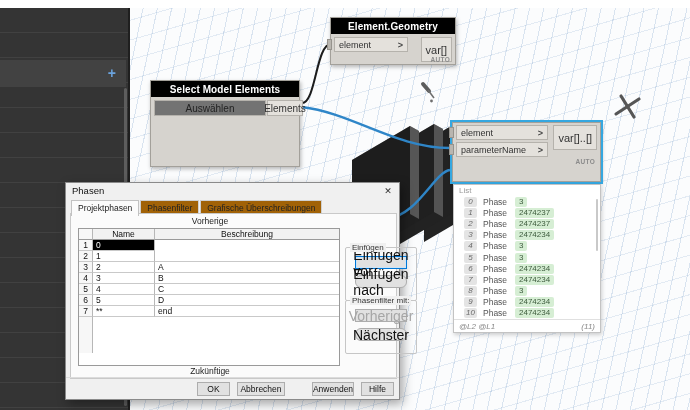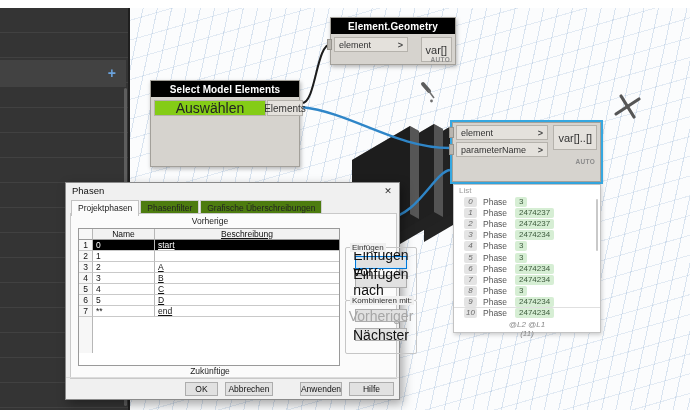--- a/index.html
+++ b/index.html
@@ -34,82 +34,82 @@
   .node-body { position:relative; }
   .in-strip { position:absolute; left:3px; background:#e4e1dc; border:1px solid #b5b2ac; font-size:9px; color:#333;
     display:flex; justify-content:space-between; align-items:center; padding:0 4px; height:15px; }
   .in-strip .arrow { font-weight:bold; color:#444; font-size:9px; }
   .out-box { position:absolute; background:#e4e1dc; border:1px solid #b5b2ac; font-size:11px; color:#333;
     display:flex; align-items:center; justify-content:center; padding:0 4px; height:25px; }
   .auto-badge { position:absolute; right:5px; bottom:2px; font-size:6.5px; color:#8b8b8b; font-weight:bold; letter-spacing:.3px; }
   .notch { position:absolute; width:5px; height:11px; background:#b9b6b0; border:1px solid #96938d; }
 
   
-  .btn-auswaehlen { position:absolute; left:3px; top:3px; width:112px; height:16px; background:#84cc16; border:1px solid #b5b2ac;
-    font-size:14px; color:#222; display:flex; align-items:center; justify-content:center; }
+  .btn-auswaehlen { position:absolute; left:3px; top:3px; width:112px; height:16px; background:#737373; border:1px solid #b5b2ac;
+    font-size:10px; color:#222; display:flex; align-items:center; justify-content:center; }
   .elements-tab { position:absolute; right:-4px; top:3px; width:36px; height:16px; background:#e4e1dc; border:1px solid #b5b2ac;
     font-size:10px; color:#333; display:flex; align-items:center; justify-content:center; }
   .smele-results { position:absolute; left:3px; top:23px; width:144px; height:44px; background:#dedbd6; border:1px solid #bab7b1;
     font-size:8.5px; color:#222; padding:2px 3px; line-height:10px; }
 
   
   .preview { position:absolute; left:453px; top:184px; width:148px; height:149px; background:#fff; border:1px solid #c3c3c3;
     box-shadow:1px 2px 4px rgba(0,0,0,.18); z-index:3; font-size:8.5px; color:#555; }
   .preview .pv-title { font-size:8px; color:#9a9a9a; padding:1px 0 0 5px; height:10px; }
   .pv-rows { position:absolute; left:0; top:11px; width:100%; }
   .pv-row { display:flex; align-items:center; height:11.2px; padding-left:10px; }
   .pv-idx { display:inline-block; min-width:13px; text-align:center; background:#e4e4e4; color:#6a6a6a; font-style:italic;
     border-radius:2px; font-size:8px; line-height:10px; margin-right:6px; }
   .pv-key { width:32px; color:#555; }
   .pv-val { background:#d6eed4; color:#3c5a3c; border-radius:2px; padding:0 4px; line-height:10px; font-size:8px; }
   .pv-scroll { position:absolute; right:2px; top:14px; width:2px; height:52px; background:#c9c9c9; border-radius:2px; }
   .pv-footer { position:absolute; left:0; bottom:0; width:100%; height:13px; border-top:1px solid #e0e0e0;
-    display:flex; justify-content:space-between; align-items:center; padding:12px 5px; font-style:italic; font-size:8px; color:#8a8a8a;flex-direction:column; }
+    display:flex; justify-content:space-between; align-items:center; padding:0 5px; font-style:italic; font-size:8px; color:#8a8a8a; }
 
   
   .dlg { position:absolute; left:65px; top:182px; width:335px; height:218px; background:#f0f0f0; border:1px solid #8a8a8a;
     box-shadow:3px 4px 10px rgba(0,0,0,.35); z-index:10; font-size:9px; color:#111; }
   .dlg-title { position:relative; height:15px; display:flex; align-items:center; padding-left:6px; font-size:9.5px; }
   .dlg-close { position:absolute; right:4px; top:1px; width:14px; height:13px; display:flex; align-items:center; justify-content:center;
     font-size:9px; color:#333; cursor:default; }
   .tabs { position:absolute; left:5px; top:17px; display:flex; }
-  .tab { font-size:8.5px; padding:2px 6px 3px; border:1px solid #d0d0d0; border-bottom:none; background:#4d7c0f; color:#222; margin-right:1px; }
+  .tab { font-size:8.5px; padding:2px 6px 3px; border:1px solid #d0d0d0; border-bottom:none; background:#a16207; color:#222; margin-right:1px; }
   .tab.active { background:#fbfbfb; position:relative; z-index:2; border-color:#c2c2c2; }
   .dlg-page { position:absolute; left:4px; top:30px; width:327px; height:166px; background:#fbfbfb; border:1px solid #c9c9c9; }
   .lbl-vorherige { position:absolute; left:0; top:2px; width:278px; text-align:center; font-size:8.5px; color:#222; }
   .lbl-zukuenftige { position:absolute; left:0; bottom:2px; width:278px; text-align:center; font-size:8.5px; color:#222; }
   .tbl { position:absolute; left:7px; top:14px; width:262px; height:138px; background:#fff; border:1px solid #9a9a9a; font-size:8.5px; }
   .tr { display:flex; height:11px; }
   .tr.hdr { background:#f2f2f2; font-weight:normal; }
   .td { border-right:1px solid #b7b7b7; border-bottom:1px solid #c9c9c9; display:flex; align-items:center; padding:0 3px; overflow:hidden; }
   .tr.hdr .td { border-bottom:1px solid #9a9a9a; justify-content:center; }
   .td.c-num { width:14px; justify-content:center; padding:0; background:#f7f7f7; }
   .td.c-name { width:62px; }
-  .td.c-desc { flex:1; border-right:none;text-decoration:underline; }
+  .td.c-desc { flex:1; border-right:none; }
   .tr.selected .c-name, .tr.selected .c-desc { background:#000; color:#fff; }
   .tbl-filler { width:14px; border-right:1px solid #b7b7b7; height:36px; background:#f7f7f7; }
 
   .grp { position:absolute; width:72px; border:1px solid #c6c6c6; border-radius:2px; padding:8px 4px 12px; }
   .grp-label { position:absolute; top:-5px; left:4px; background:#f0f0f0; font-size:8px; color:#333; padding:0 2px; white-space:nowrap; }
   .grp .gbtn { width:52px; height:13px; margin:0 auto 6px; background:#e1e1e1; border:1px solid #adadad; font-size:14px;
     display:flex; align-items:center; justify-content:center; color:#111; }
-  .grp .gbtn:last-child { margin-bottom:0; }
+  .grp .gbtn:last-child { margin-bottom:0;border-radius:6px; }
   .grp .gbtn.focused { border:1px solid #0078d7; box-shadow:inset 0 0 0 1px #cde4f7; }
   .grp .gbtn.disabled { color:#a6a6a6; }
   .grp-insert { left:274px; top:33px; }
   .grp-combine { left:274px; top:86px; }
 
   .dlg-footer { position:absolute; left:0; bottom:0; width:100%; height:22px; border-top:1px solid #dcdcdc;
     display:flex; align-items:center; justify-content:flex-end; padding-right:5px; gap:7px; }
   .fbtn { height:14px; background:#e1e1e1; border:1px solid #adadad; font-size:8.5px; color:#111;
     display:flex; align-items:center; justify-content:center; }
   .fbtn:nth-child(1) { width:33px; }
   .fbtn:nth-child(2) { width:48px; }
   .fbtn:nth-child(3) { width:42px;margin-left:20px; }
-  .fbtn:nth-child(4) { width:45px; }
+  .fbtn:nth-child(4) { width:33px; }
 </style>
 </head>
 <body>
 
 <div class="screen">
 
   <div class="canvas"></div>
 
   <svg class="scene" viewBox="0 0 690 410">
 
@@ -285,21 +285,20 @@
       <div class="lbl-vorherige">Vorherige</div>
       <div class="tbl">
           <div class="tr hdr">
             <div class="td c-num"></div>
             <div class="td c-name">Name</div>
             <div class="td c-desc">Beschreibung</div>
           </div>
           <div class="tr selected">
             <div class="td c-num">1</div>
             <div class="td c-name">0</div>
-            <div class="td c-desc">start</div>
           </div>
           <div class="tr">
             <div class="td c-num">2</div>
             <div class="td c-name">1</div>
             <div class="td c-desc"></div>
           </div>
           <div class="tr">
             <div class="td c-num">3</div>
             <div class="td c-name">2</div>
             <div class="td c-desc">A</div>
@@ -329,21 +328,21 @@
       <div class="lbl-zukuenftige">Zukünftige</div>
 
       <div class="grp grp-insert">
         <div class="grp-label">Einfügen</div>
         <div>
             <div class="gbtn focused">Einfügen vor</div>
             <div class="gbtn">Einfügen nach</div>
           </div>
       </div>
       <div class="grp grp-combine">
-        <div class="grp-label">Kombinieren mit:</div>
+        <div class="grp-label">Phasenfilter mit:</div>
         <div>
             <div class="gbtn disabled">Vorheriger</div>
             <div class="gbtn">Nächster</div>
           </div>
       </div>
     </div>
     <div class="dlg-footer">
         <div class="fbtn">OK</div>
         <div class="fbtn">Abbrechen</div>
         <div class="fbtn">Anwenden</div>

